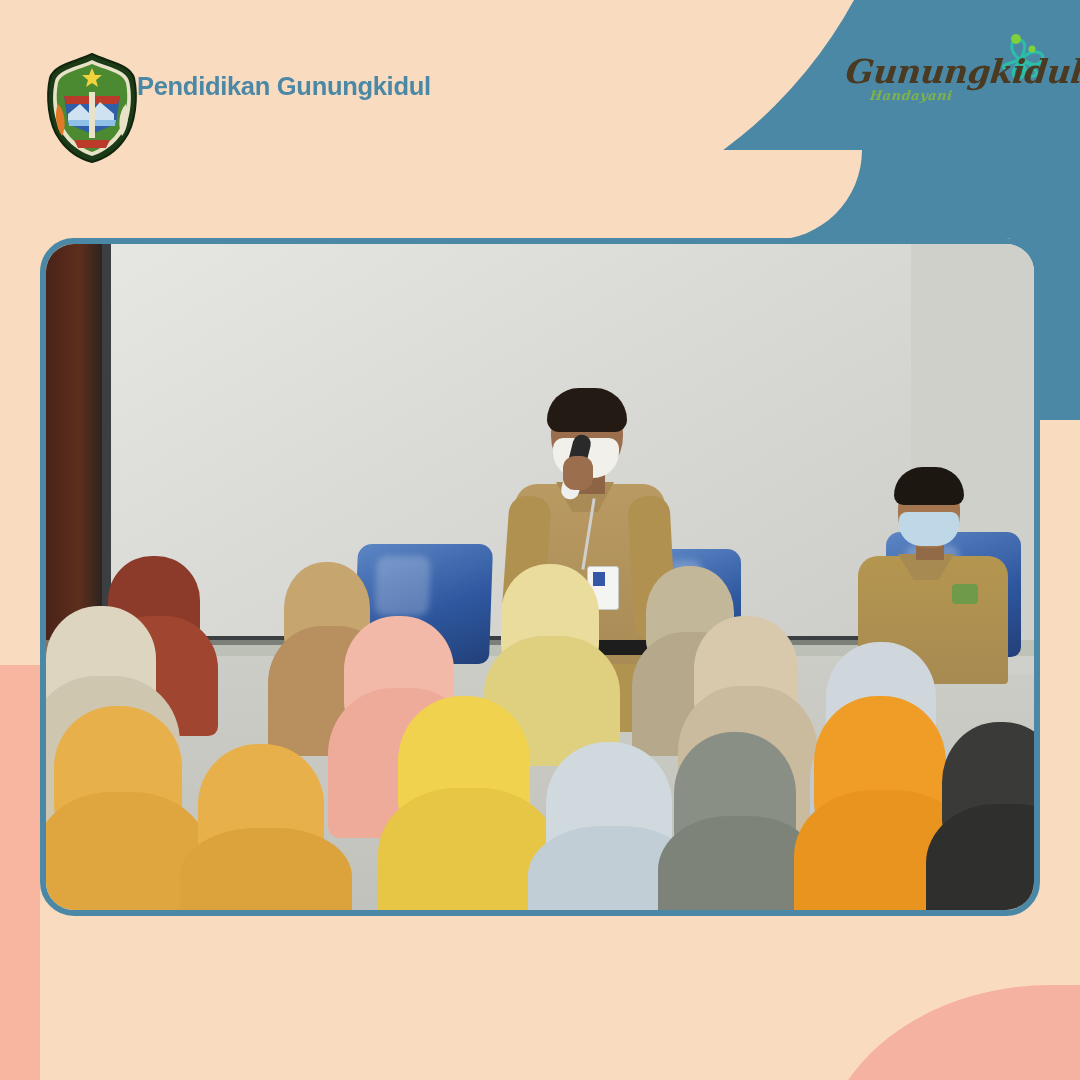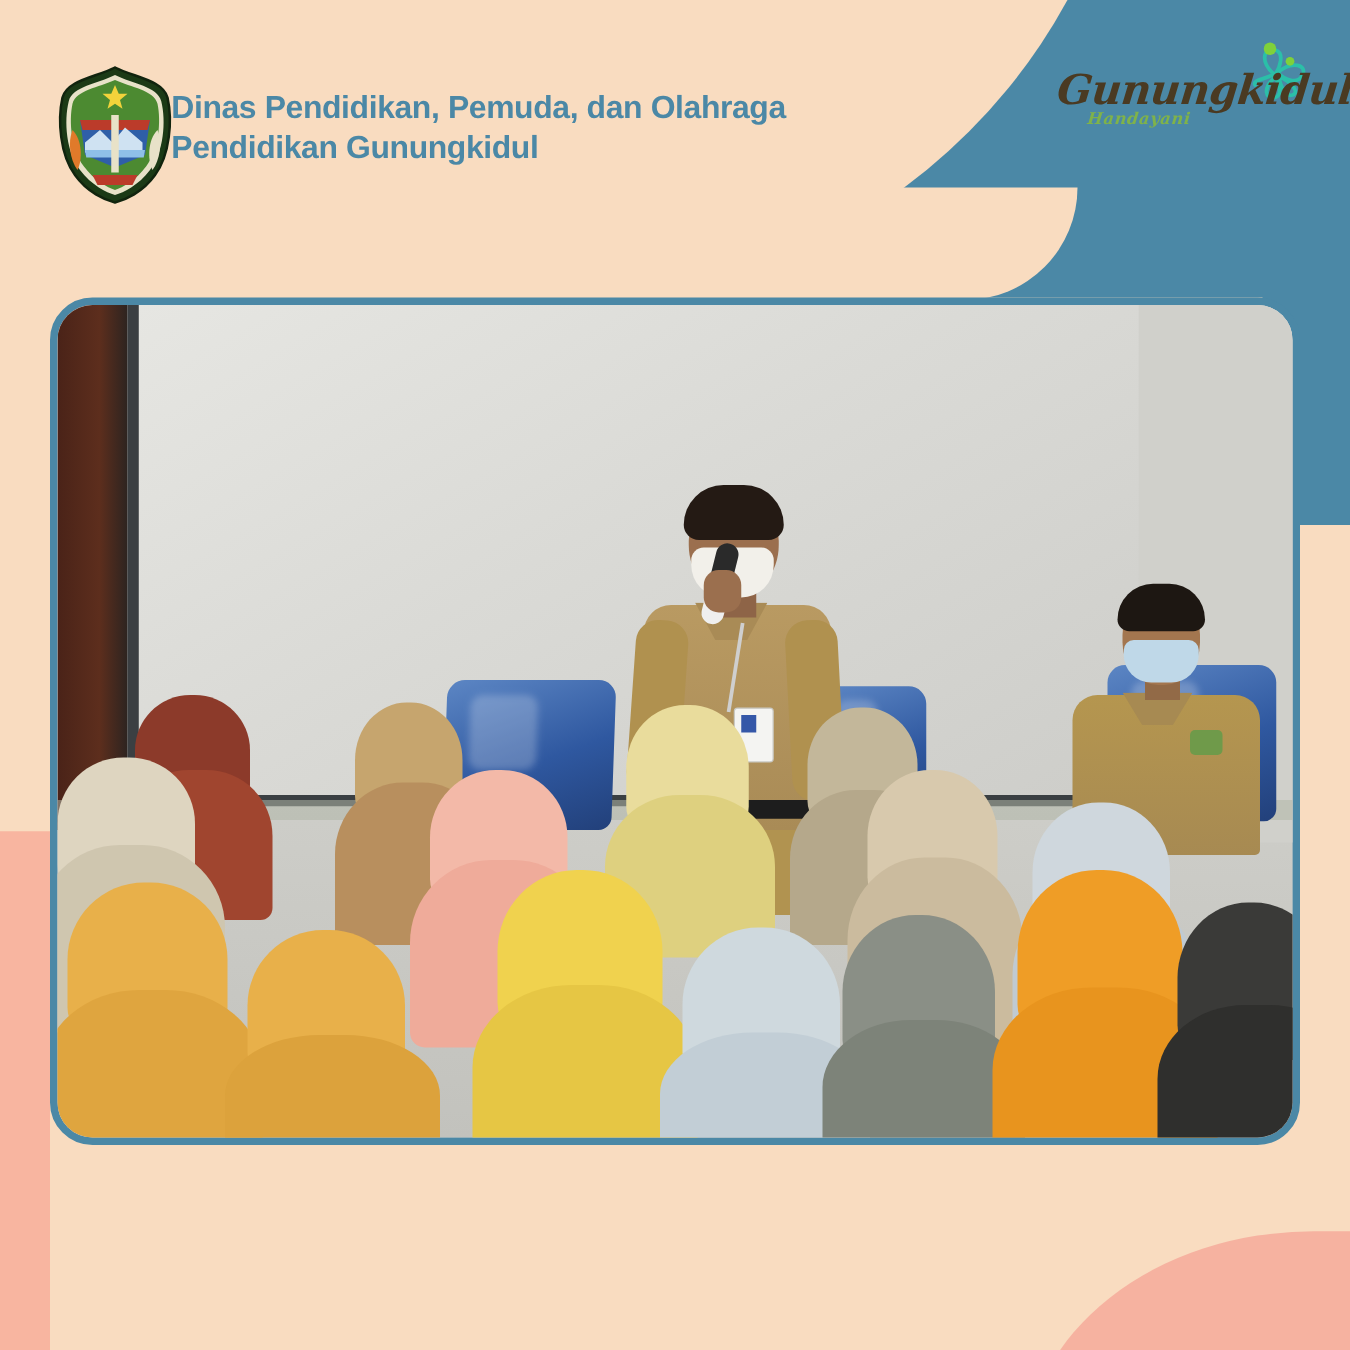--- a/index.html
+++ b/index.html
@@ -212,21 +212,20 @@
         <path d="M24 62 L36 52 L46 62 L56 50 L70 62 L70 70 L24 70 Z" fill="#cfe2f2"></path>
         <path d="M24 68 L72 68 L71 74 L25 74 Z" fill="#8fc0e8"></path>
         <rect x="45" y="40" width="6" height="46" fill="#e8e2c8"></rect>
         <path d="M14 52 C10 62 12 76 18 84 C22 76 22 60 14 52 Z" fill="#e07a2a"></path>
         <path d="M82 52 C86 62 84 76 78 84 C74 76 74 60 82 52 Z" fill="#e8e2c8"></path>
         <path d="M30 88 L66 88 L62 96 L34 96 Z" fill="#bb3b2a"></path>
       </svg>
     </div>
 
     <div class="header-title">
-      <span>Dinas Pendidikan, Pemuda, dan Olahraga</span>
       <span class="l2">Pendidikan Gunungkidul</span>
     </div>
   </div>
 
   <div class="brand">
     <div class="brand-mark">
       <svg viewBox="0 0 62 52" width="62" height="52">
         <g fill="none" stroke="#2bbfa8" stroke-width="3" stroke-linecap="round">
           <path d="M30 30 C18 20 20 8 30 10 C38 12 34 24 30 30 Z"></path>
           <path d="M32 28 C44 18 56 22 52 30 C48 38 38 34 32 28 Z"></path>

